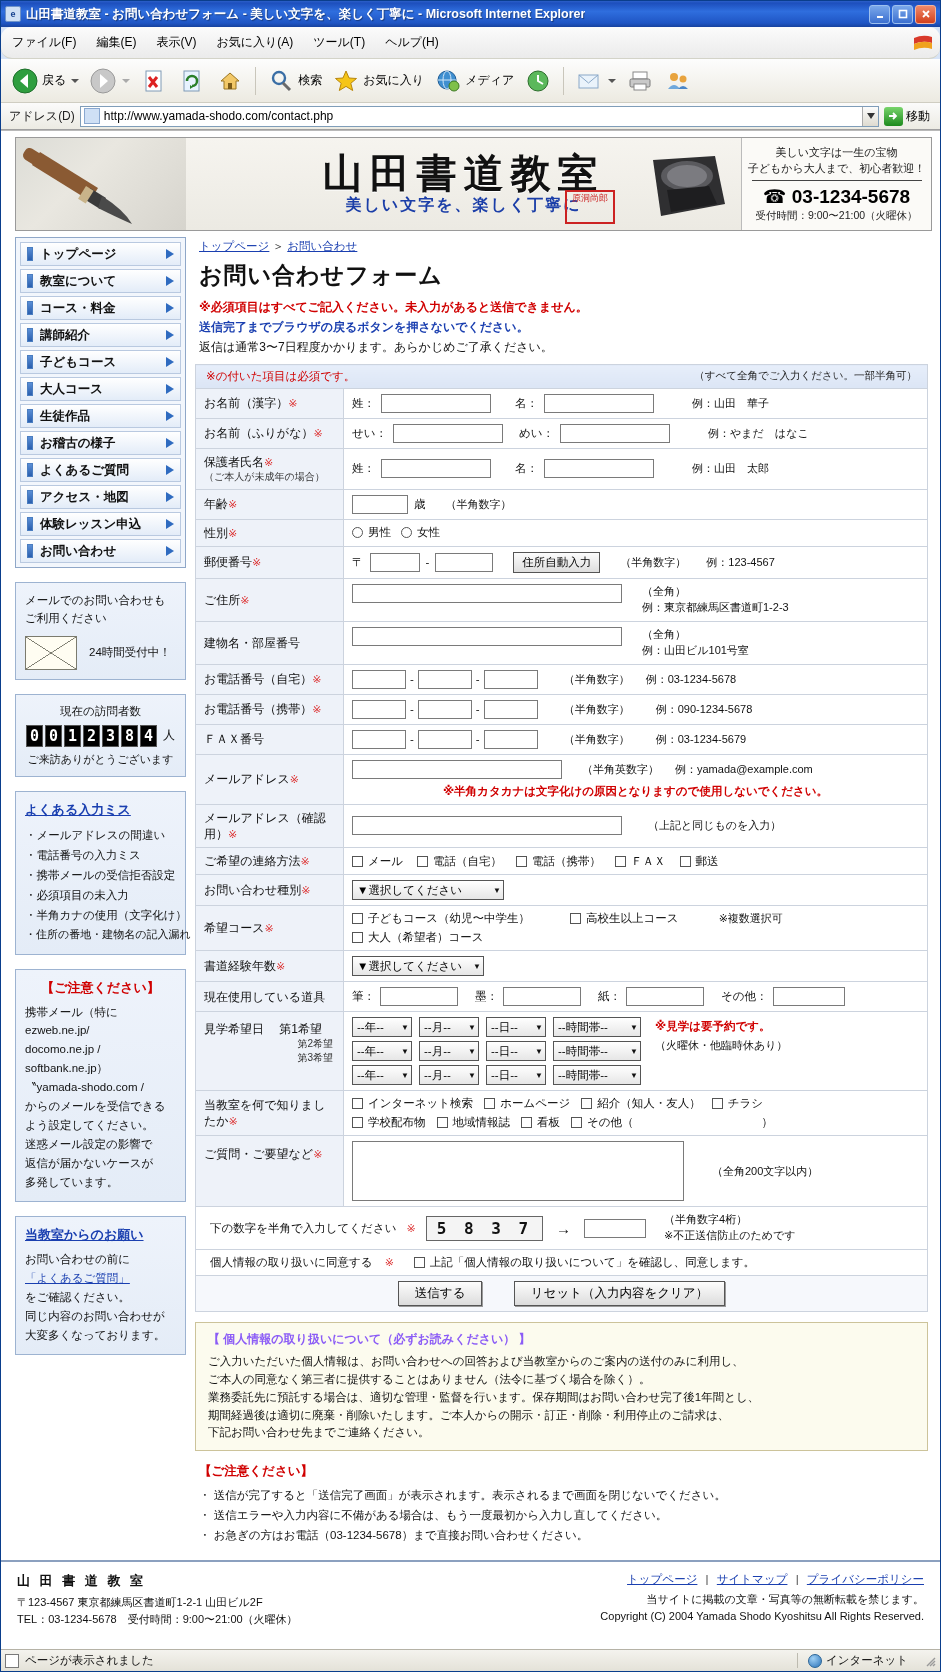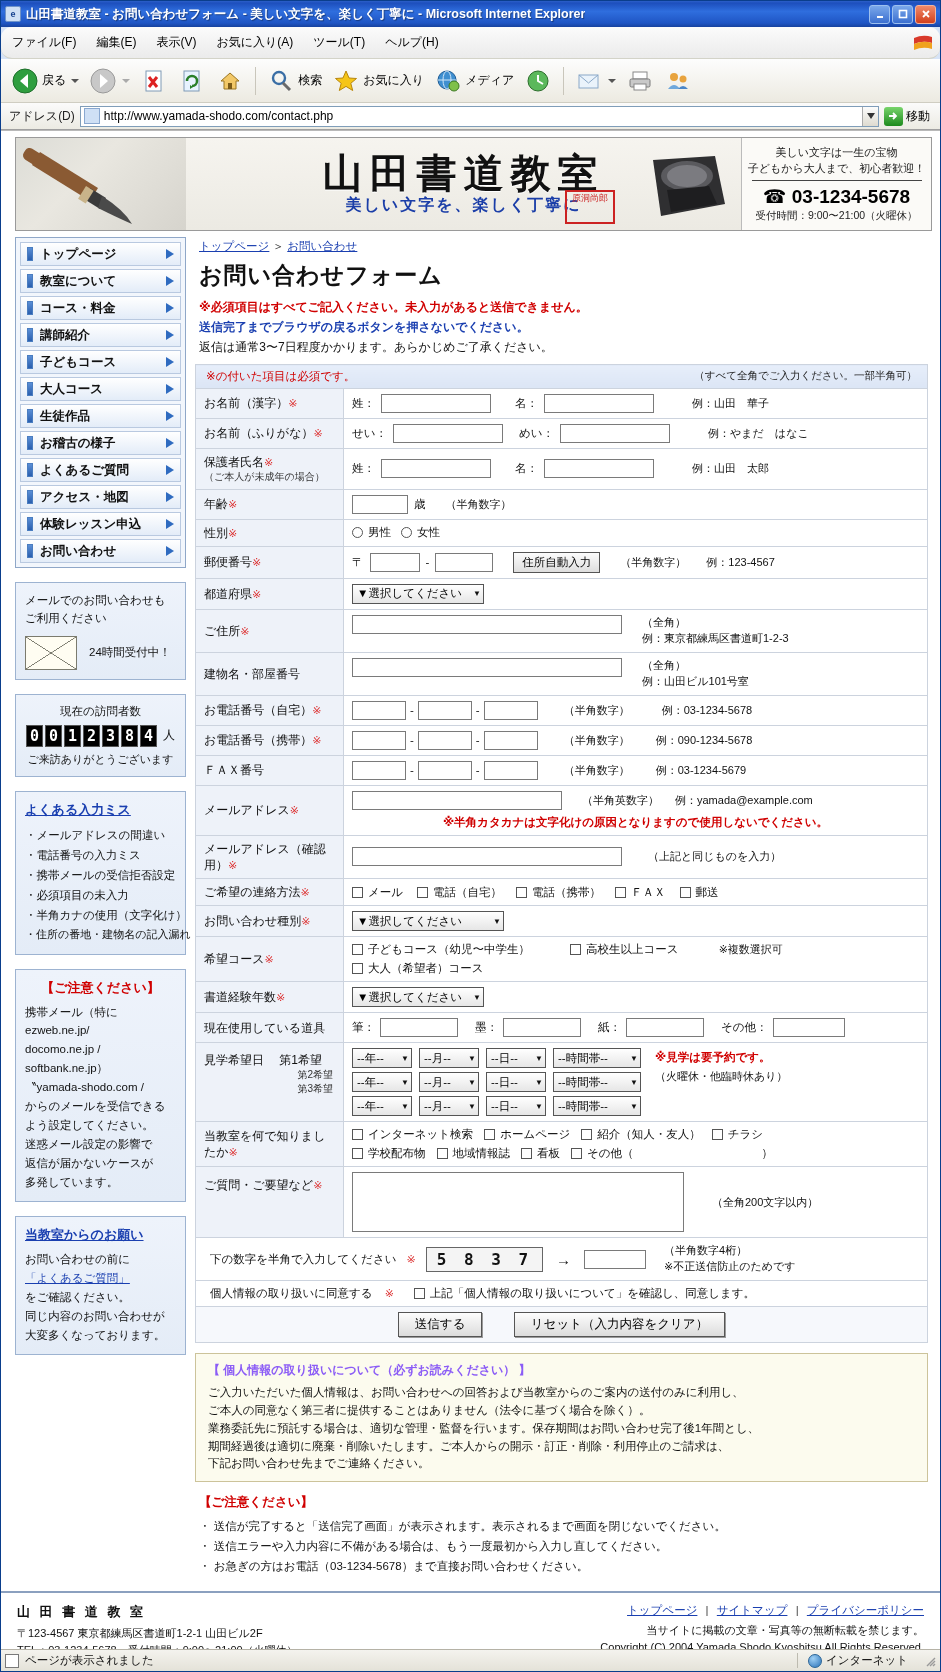--- a/index.html
+++ b/index.html
@@ -739,31 +739,20 @@
                 <input class="tx w-zip1" style="">
                 <span class="sublabel">-</span>
                 <input class="tx w-zip2" style="">
                 <button class="btn-s" style="margin-left:14px">住所自動入力</button>
                 <span class="hint" style="margin-left:14px">（半角数字）</span>
                 <span class="ex" style="margin-left:14px">例：123-4567</span>
               </div>
             </td>
           </tr>
 
-          <tr>
-            <td class="lab">
-              <span>都道府県</span><span class="req">※</span>
-            </td>
-            <td class="val">
-              <span class="sel sel-pref">
-                <span class="txt">▼選択してください</span>
-                <span class="arrow">▼</span>
-              </span>
-            </td>
-          </tr>
 
           <tr>
             <td class="lab">
               <span>ご住所</span><span class="req">※</span>
             </td>
             <td class="val">
               <div class="inline" style="align-items:flex-start">
                 <input class="tx w-addr" style="">
                 <span style="margin-left:14px;line-height:1.45">
                   <span class="hint" style="display:block">（全角）</span>
@@ -793,21 +782,21 @@
               <span>お電話番号（自宅）</span><span class="req">※</span>
             </td>
             <td class="val">
               <div class="inline" style="gap:4px">
                 <input class="tx w-tel" style="">
                 <span class="sublabel">-</span>
                 <input class="tx w-tel" style="">
                 <span class="sublabel">-</span>
                 <input class="tx w-tel" style="">
                 <span class="hint" style="margin-left:22px">（半角数字）</span>
-                <span class="ex" style="margin-left:28px">例：03-1234-5678</span>
+                <span class="ex" style="margin-left:12px">例：03-1234-5678</span>
               </div>
             </td>
           </tr>
 
           <tr>
             <td class="lab">
               <span>お電話番号（携帯）</span><span class="req">※</span>
             </td>
             <td class="val">
               <div class="inline" style="gap:4px">

